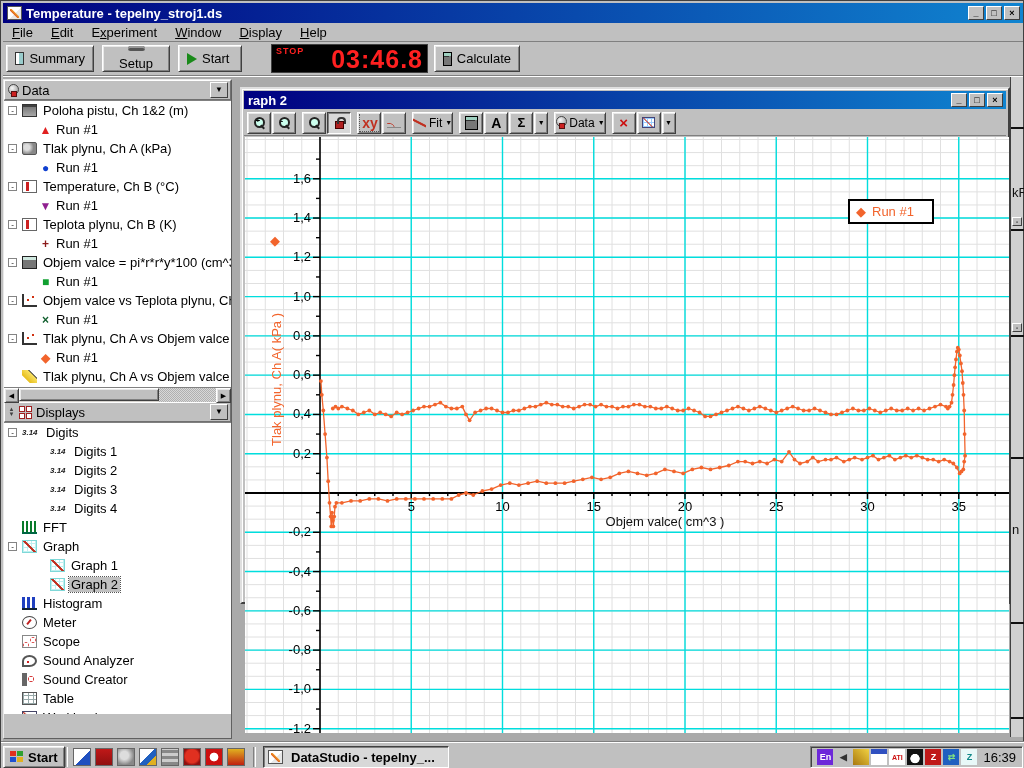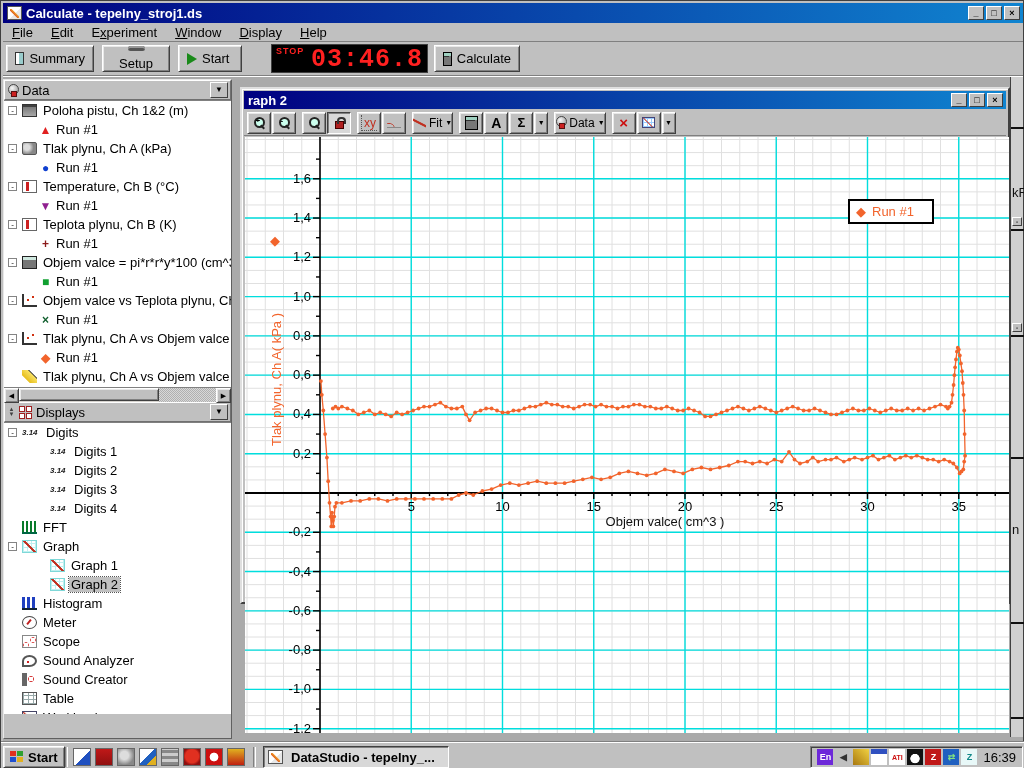--- a/index.html
+++ b/index.html
@@ -25,21 +25,21 @@
 
   
   .main-toolbar { position:absolute; left:2px; top:41px; width:1020px; height:34px; background:#c0c0c0; border-bottom:1px solid #808080; box-shadow:0 1px 0 #fff; }
   .tb-btn { position:absolute; top:3px; height:27px; display:flex; align-items:center; padding:0 8px; gap:5px; font-size:13px; }
   .ic-summary { width:15px; height:13px; background:linear-gradient(90deg,#fff 45%,#9cc 45%); border:1px solid #333; }
   .ic-setup { width:17px; height:8px; background:#555; border-radius:3px; box-shadow:inset 0 2px 0 #999; }
   .ic-start { width:0; height:0; border-left:10px solid #1a8a1a; border-top:6px solid transparent; border-bottom:6px solid transparent; }
   .ic-calc { width:13px; height:14px; background:#333; box-shadow:inset 0 3px 0 #9fd0c0, inset -2px -8px 0 #777; border:1px solid #000; }
   .timer { position:absolute; left:268px; top:2px; width:157px; height:29px; background:#000; border:1px solid #404040; color:#ff2020;text-align:right; }
   .timer-stop { position:absolute; left:4px; top:1px; font-size:9px; font-weight:bold; letter-spacing:1px; }
-  .timer-value { position:absolute; right:4px; top:0px; font-family:Liberation Mono, monospace; font-size:25px; font-weight:bold; letter-spacing:1px; }
+  .timer-value { position:absolute; right:4px; top:0px; font-family:Liberation Sans, sans-serif; font-size:25px; font-weight:bold; letter-spacing:1px; }
 
   
   .workspace { position:absolute; left:2px; top:76px; width:1020px; height:664px; background:#aaaaaa; }
 
   
   .sidebar { position:absolute; left:0; top:2px; width:229px; height:660px; background:#c0c0c0; border:1px solid; border-color:#e8e8e8 #606060 #606060 #e8e8e8; }
   .panel-header { height:20px; display:flex; align-items:center; padding:0 2px; background:#c0c0c0; border:1px solid; border-color:#fff #707070 #707070 #fff; font-size:13px; }
   .panel-header .hdr-label { margin-left:4px; }
   .hdr-dd { margin-left:auto; width:18px; height:16px; font-size:8px; }
   .balloon-ic { width:11px; height:13px; position:relative; }
@@ -91,21 +91,21 @@
   .gbtn { height:22px; min-width:24px; display:flex; align-items:center; justify-content:center; gap:3px; font-size:12px; margin-right:1px; position:relative; }
   .gbtn.pressed { border-color:#404040 #fff #fff #404040; box-shadow:inset 1px 1px 0 #808080; background:#d8d8d8; }
   .gbtn .dd-arrow { font-size:7px; }
   .gbtn-gap { width:5px; }
   .mag { width:11px; height:11px; position:relative; }
   .mag::before { content:""; position:absolute; left:0; top:0; width:7px; height:7px; border:2px solid #222; border-radius:50%; background:#cfe; }
   .mag::after { content:""; position:absolute; right:0px; bottom:0px; width:5px; height:2px; background:#222; transform:rotate(45deg); }
   .mag .pm { position:absolute; left:2px; top:-1px; font-size:8px; font-weight:bold; color:#000; z-index:2; }
   .ic-lock { width:9px; height:8px; background:#b02020; border:1px solid #400; position:relative; margin-top:4px; }
   .ic-lock::before { content:""; position:absolute; left:1px; top:-5px; width:5px; height:5px; border:2px solid #333; border-bottom:none; border-radius:4px 4px 0 0; }
-  .ic-smart { font-size:12px; font-weight:normal; color:#c03020; border-left:1px dotted #555; border-bottom:1px dotted #555; padding:1px 1px 0 2px; }
+  .ic-smart { font-size:14px; font-weight:bold; color:#c03020; border-left:1px dotted #555; border-bottom:1px dotted #555; padding:1px 1px 0 2px; }
   .ic-slope { width:14px; height:10px; background:radial-gradient(circle 8px at 2px 11px, transparent 62%, #c03020 68%, transparent 80%); border-bottom:1px solid #888; }
   .ic-fit { width:13px; height:10px; background:linear-gradient(27deg,transparent 40%,#c03020 45%,#c03020 55%,transparent 60%); }
   .ic-grid { width:13px; height:11px; background:#fff; border:1px solid #447; background-image:linear-gradient(45deg,transparent 40%,#c03020 47%,transparent 54%), repeating-linear-gradient(0deg,#9cf 0 1px,transparent 1px 4px), repeating-linear-gradient(90deg,#9cf 0 1px,transparent 1px 4px); }
   .gbtn .redx { color:#cc1010; font-weight:bold; font-size:15px; }
   .gbtn .sigma { font-size:13px; font-weight:bold; }
   .gbtn .bold-a { font-size:14px; font-weight:bold; }
 
   .plot { position:absolute; left:3px; top:48px; width:764px; height:596px; background:#ffffff; overflow:hidden; }
   .plot svg { position:absolute; left:0; top:0; }
   .ylabel-wrap { position:absolute; left:22px; top:112px; width:18px; height:260px; display:flex; align-items:center; justify-content:center; }
@@ -133,21 +133,21 @@
   .tray-ic { width:16px; height:16px; display:flex; align-items:center; justify-content:center; font-size:9px; font-weight:bold; }
   .tray-time { margin-left:4px; font-size:13px; }
 </style>
 </head>
 <body>
 
 <div class="screen">
 
   <div class="titlebar main-titlebar">
     <span class="app-icon"></span>
-    <span class="main-title">Calculate - tepelny_stroj1.ds</span>
+    <span class="main-title">Temperature - tepelny_stroj1.ds</span>
     <span class="cap-btns">
       <span class="cap-btn">_</span>
       <span class="cap-btn">□</span>
       <span class="cap-btn">×</span>
     </span>
   </div>
 
   <div class="menubar" id="menubar">
       <span class="menu-item"><u>F</u>ile</span>
       <span class="menu-item"><u>E</u>dit</span>

